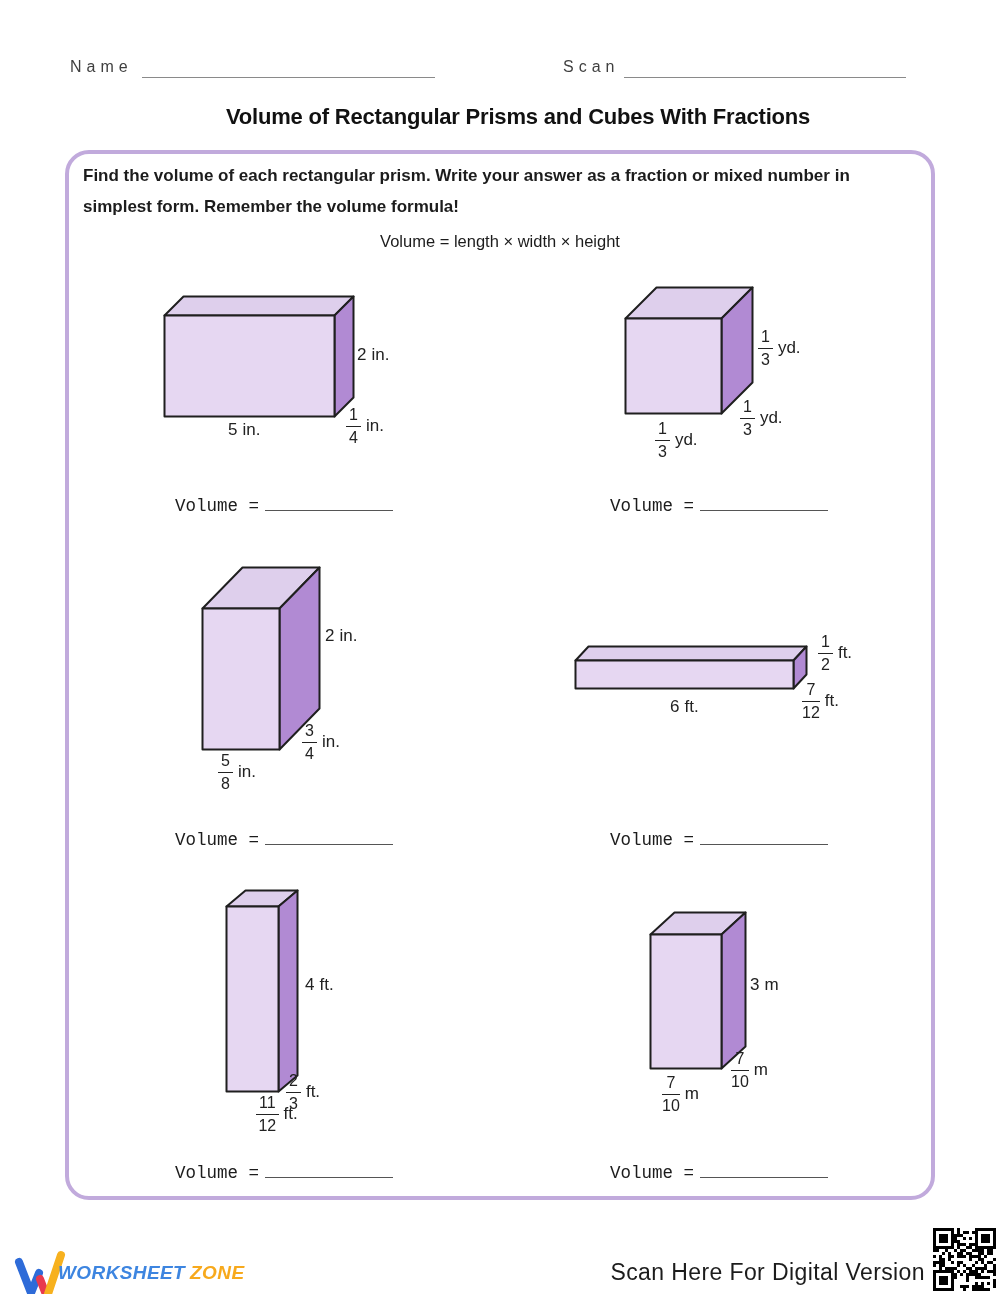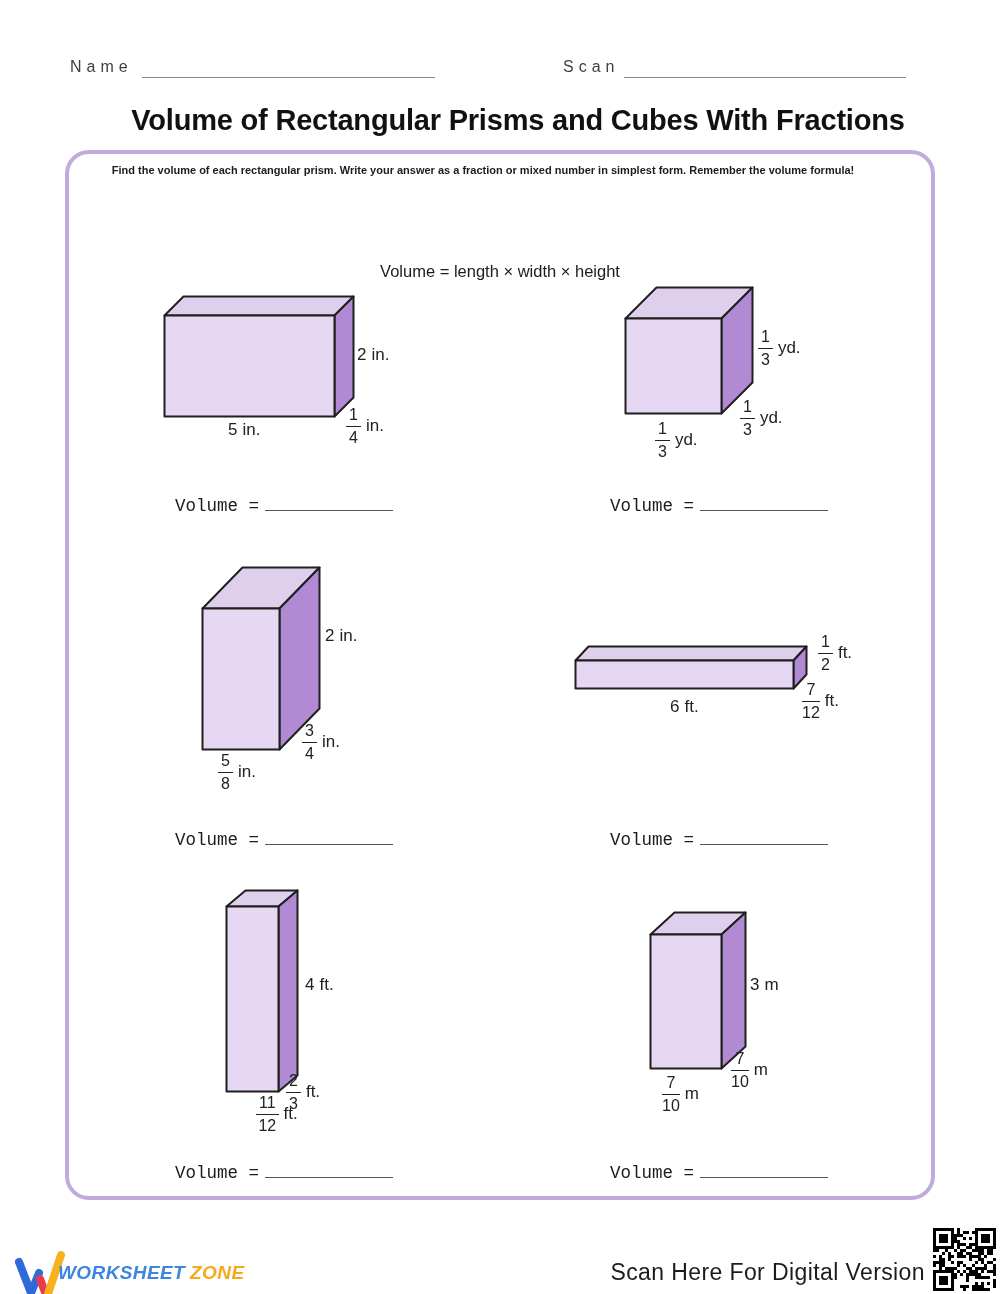--- a/index.html
+++ b/index.html
@@ -8,29 +8,29 @@
     --brand-blue:#3d85e0; --brand-yellow:#f7a91c;
   }
   *{margin:0;padding:0;box-sizing:border-box;}
   body{background:#ffffff;font-family:"Liberation Sans",sans-serif;}
   .page{position:relative;width:1000px;height:1294px;background:#ffffff;overflow:hidden;margin:0 auto;}
 
   
   .field-label{position:absolute;font-size:16px;letter-spacing:5px;color:#3f3f3f;font-weight:400;}
   .blank-line{position:absolute;border-bottom:1.5px solid #8a8a8a;height:1px;}
   .page-title{position:absolute;top:104px;left:0;width:100%;text-align:center;
-    font-size:29px;font-weight:bold;color:#111;letter-spacing:-0.2px;padding-left:36px;}
+    font-size:22px;font-weight:bold;color:#111;letter-spacing:-0.2px;padding-left:36px;}
 
   
   .main-box{position:absolute;left:65px;top:150px;width:870px;height:1050px;
     border:4.5px solid var(--box-border);border-radius:24px;background:#fff;}
   .instructions{position:absolute;left:83px;top:161px;width:800px;
-    font-size:11px;font-weight:bold;color:#1c1c1c;line-height:1.8;text-align:center;}
+    font-size:17px;font-weight:bold;color:#1c1c1c;line-height:1.8;}
   .formula{position:absolute;left:65px;top:232px;width:870px;text-align:center;
-    font-size:16.5px;color:#1c1c1c;margin-top:30px;}
+    font-size:16.5px;color:#1c1c1c;}
 
   
   .prism{position:absolute;line-height:0;}
   .dim-label{position:absolute;font-size:17px;color:#222;white-space:nowrap;
     display:flex;align-items:center;line-height:1.15;}
   .frac{display:inline-block;text-align:center;vertical-align:middle;line-height:1.1;
     font-size:16px;}
   .frac .num{display:block;padding:0 3px 2px;border-bottom:1.7px solid #222;}
   .frac .den{display:block;padding-top:2px;}
   .unit{margin-left:5px;}

